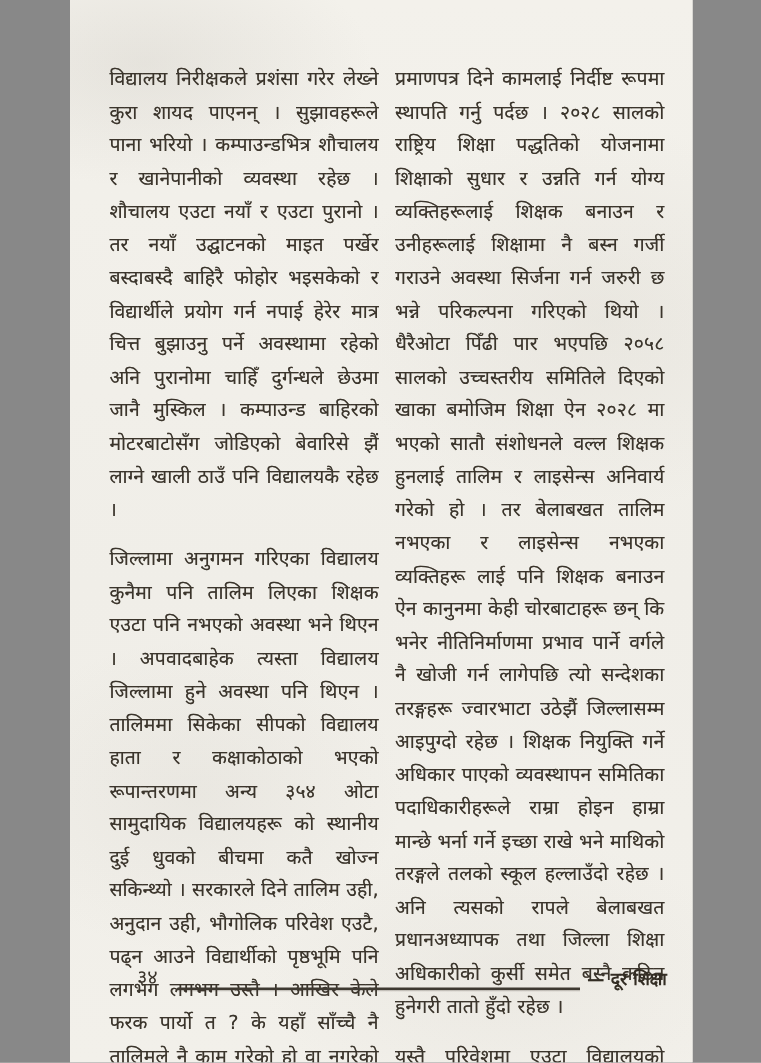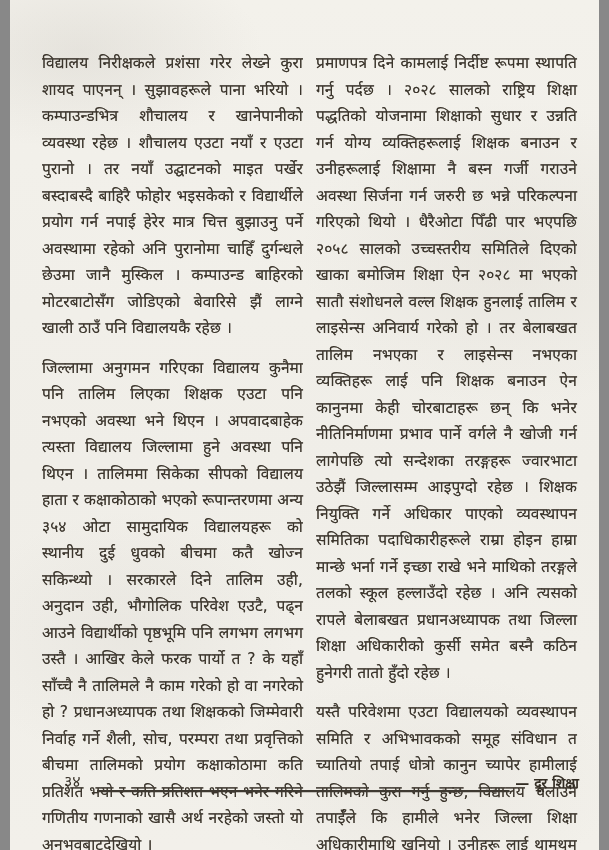--- a/index.html
+++ b/index.html
@@ -3,21 +3,21 @@
 <meta charset="utf-8">
 <style>
   html, body {
     margin: 0;
     padding: 0;
     background: #888;
     font-family: "DejaVu Sans", sans-serif;
   }
   .page {
     position: relative;
-    width: 589px;
+    width: 498px;
     height: 850px;
     margin: 0 auto;
     overflow: hidden;
     background-color: #f1efe9;
     background-image:
       radial-gradient(ellipse 260px 140px at 12% 6%, rgba(190,186,178,0.25), rgba(190,186,178,0) 70%),
       radial-gradient(ellipse 300px 220px at 85% 30%, rgba(205,200,190,0.22), rgba(205,200,190,0) 70%),
       radial-gradient(ellipse 240px 180px at 20% 75%, rgba(200,196,188,0.18), rgba(200,196,188,0) 70%),
       radial-gradient(ellipse 280px 160px at 70% 92%, rgba(210,206,198,0.20), rgba(210,206,198,0) 70%),
       linear-gradient(180deg, #f3f1eb 0%, #f0eee8 55%, #f2f0ea 100%);

